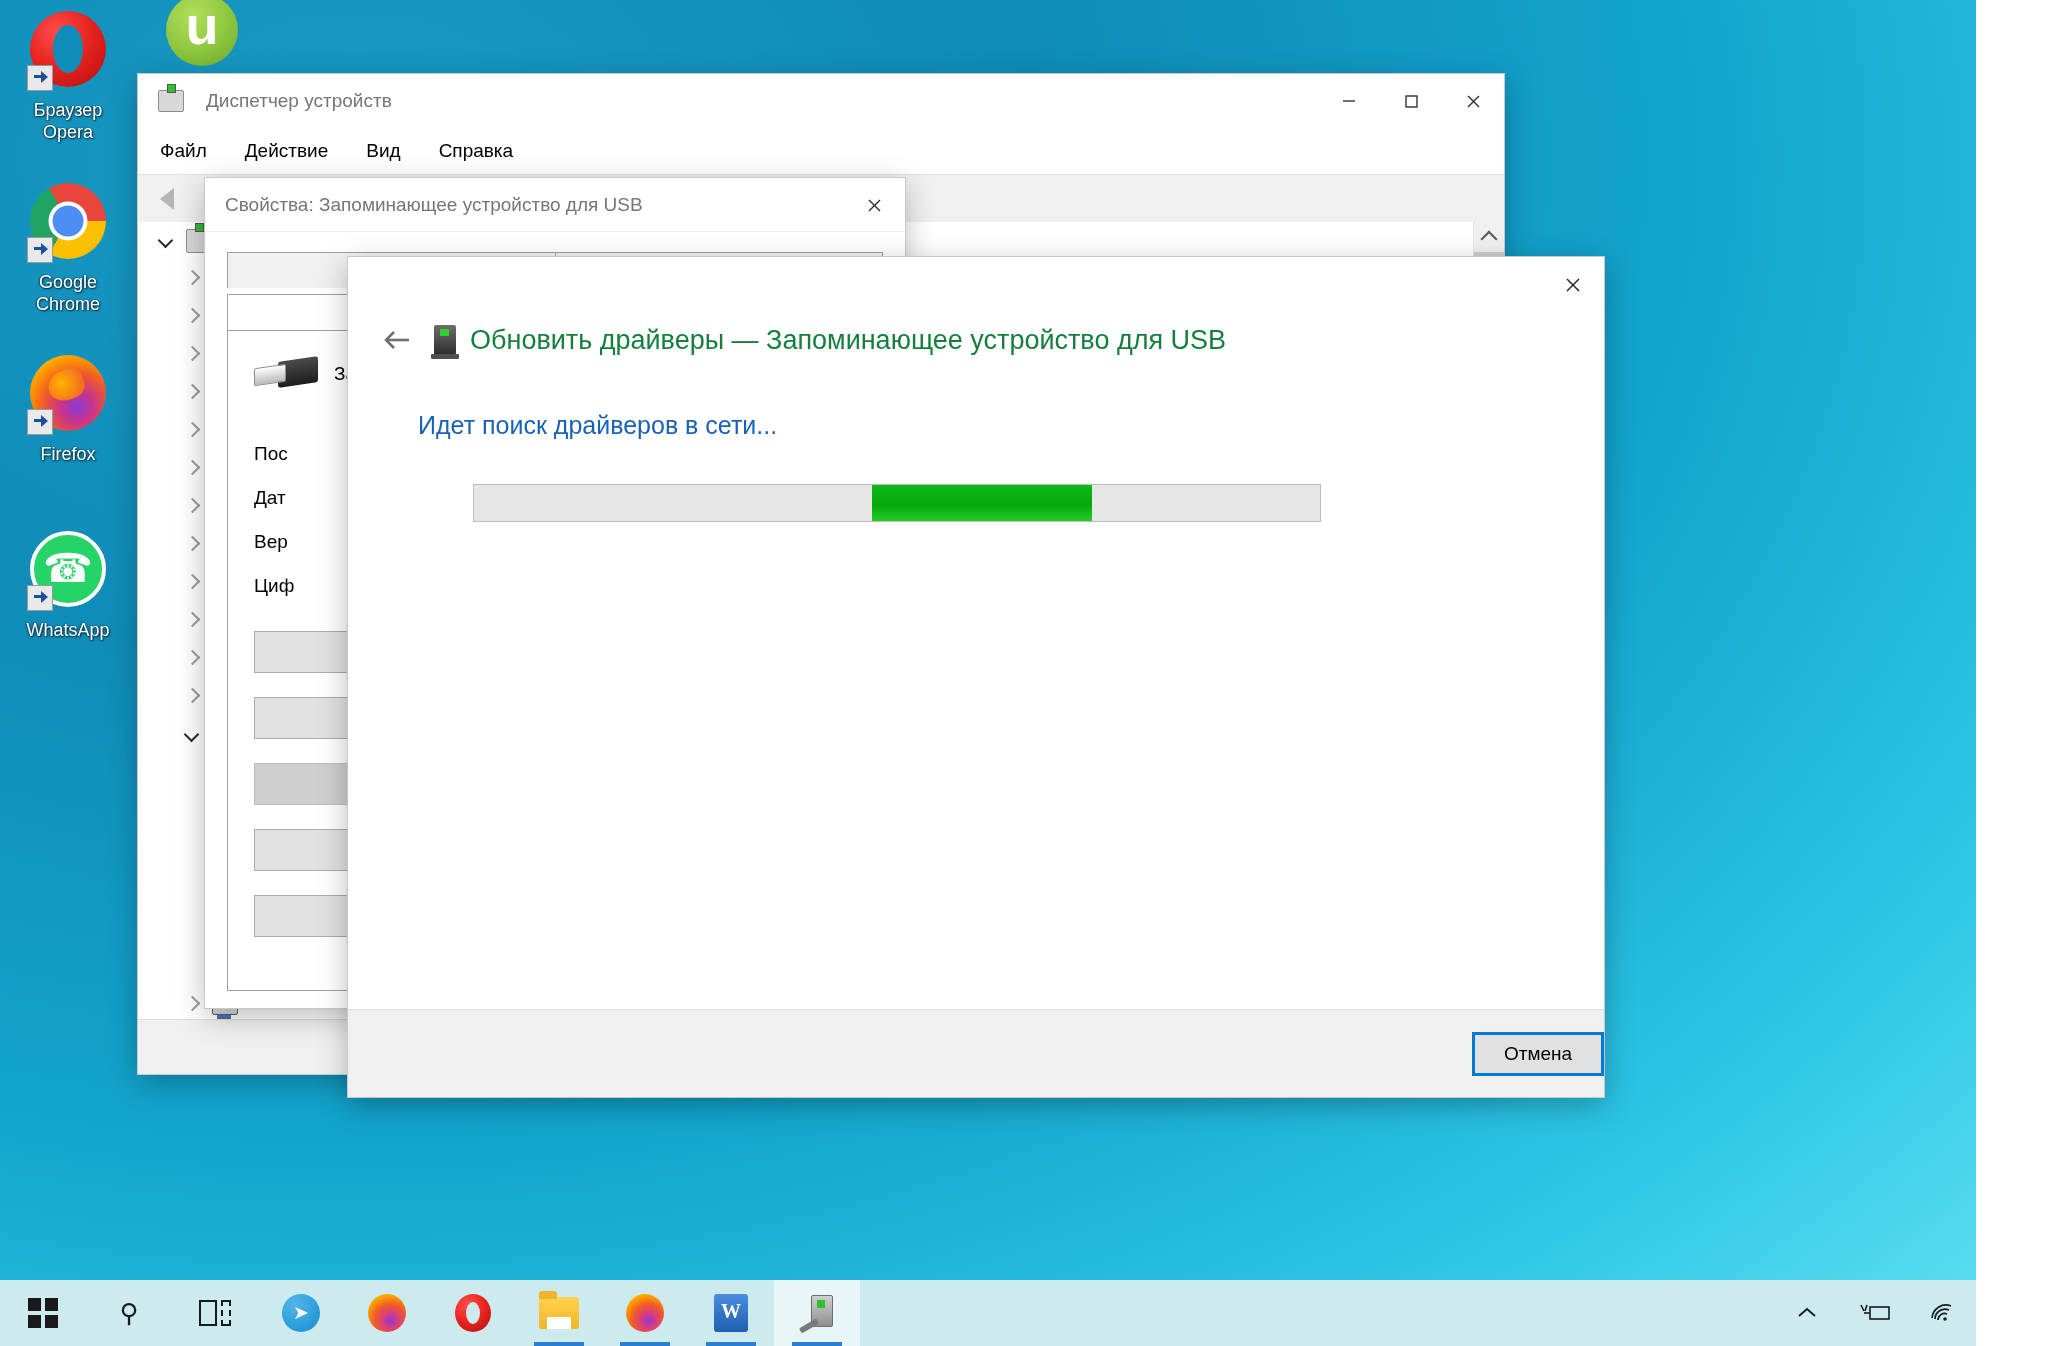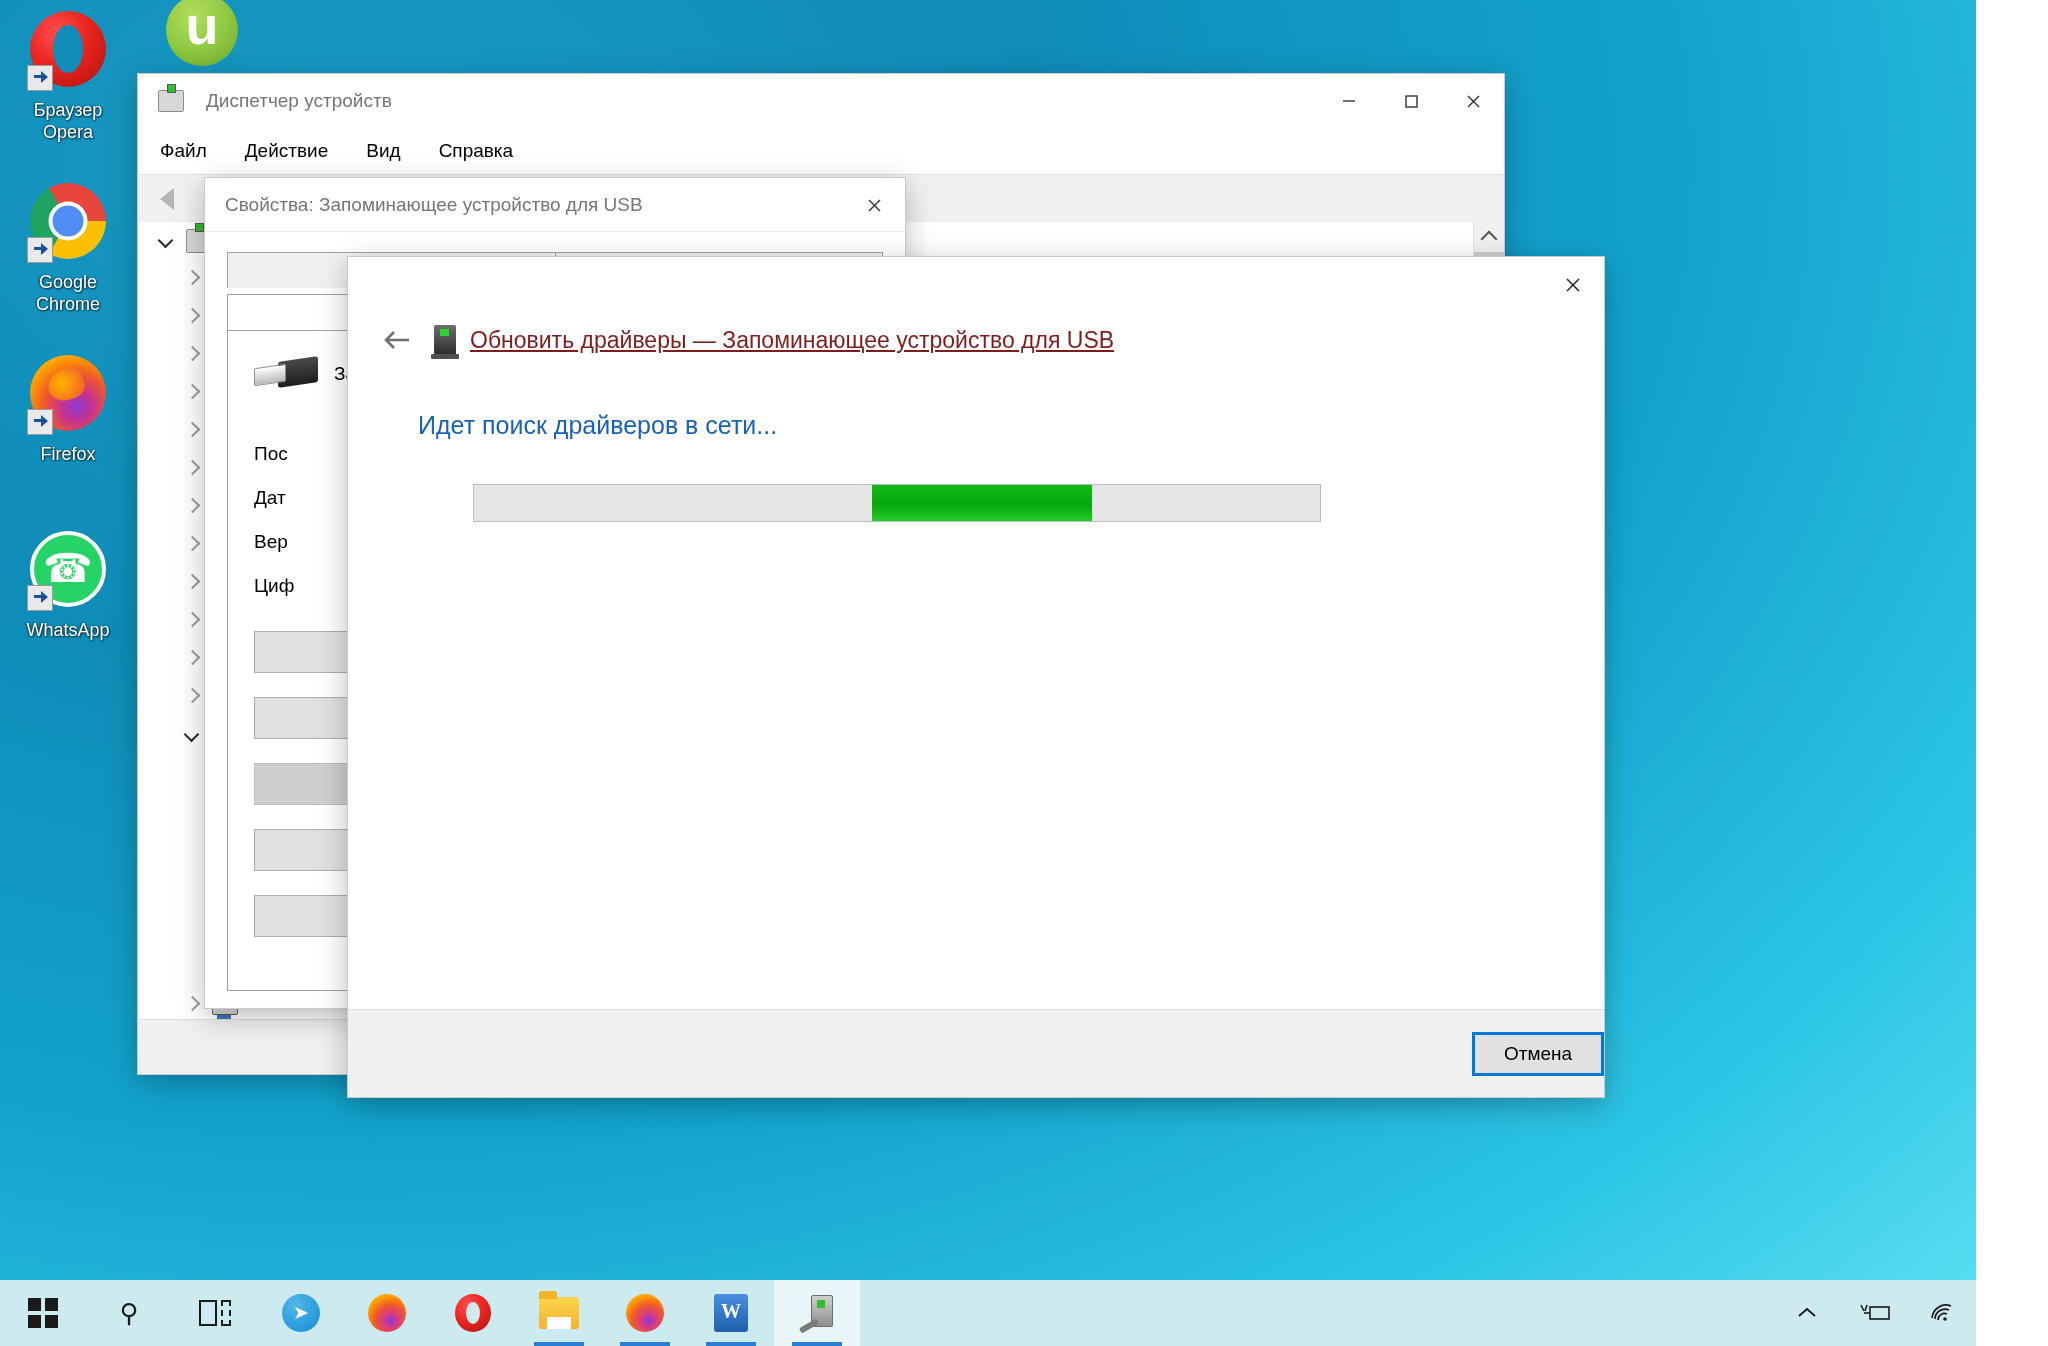--- a/index.html
+++ b/index.html
@@ -433,21 +433,21 @@
     background: #2fd12f;
   }
   .wiz-dev-ico:after {
     content: "";
     position: absolute;
     left: -3px; bottom: -4px;
     width: 28px; height: 5px;
     background: #4f4f4f;
     border-radius: 1px;
   }
-  .wiz-title { font-size: 23px; color: #7f1d1d; white-space: nowrap; text-decoration: underline; }
+  .wiz-title { font-size: 27px; color: #15803d; white-space: nowrap; }
   .wiz-body { padding: 44px 0 0 70px; }
   .wiz-status {
     font-size: 25px;
     color: #1a62b8;
     margin-bottom: 44px;
   }
   .progress-outer {
     width: 848px;
     height: 38px;
     margin-left: 55px;

